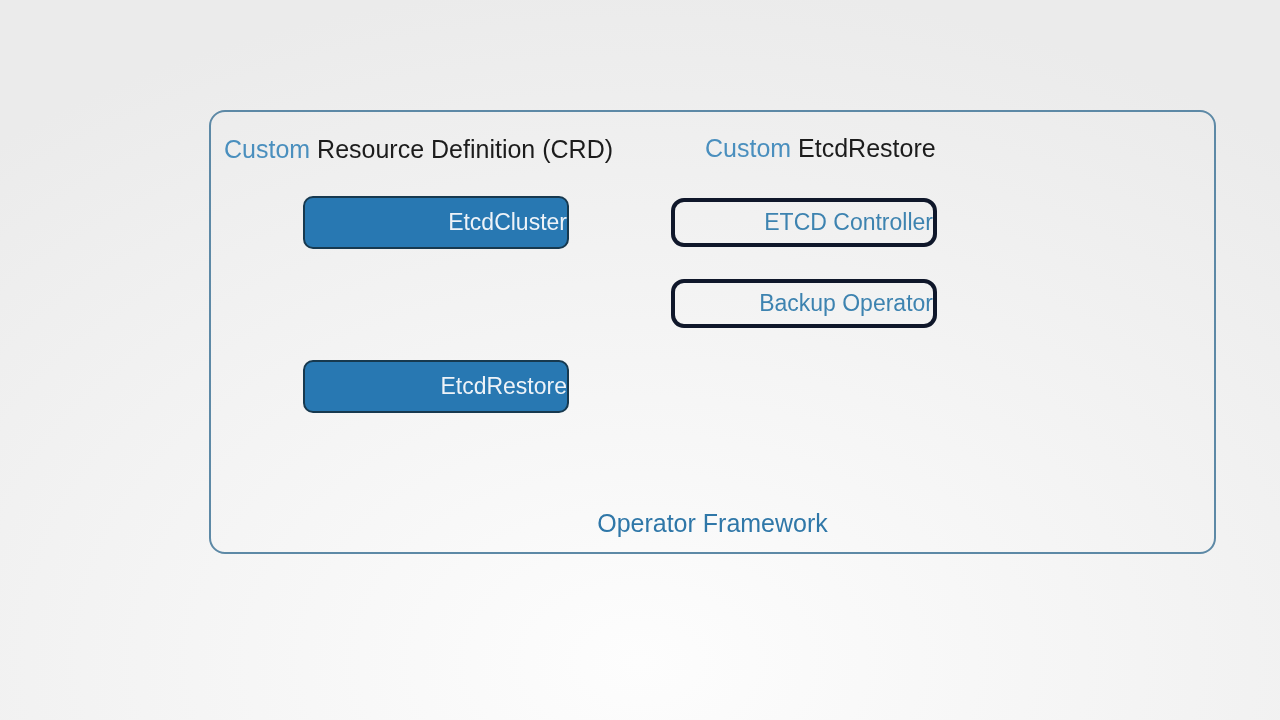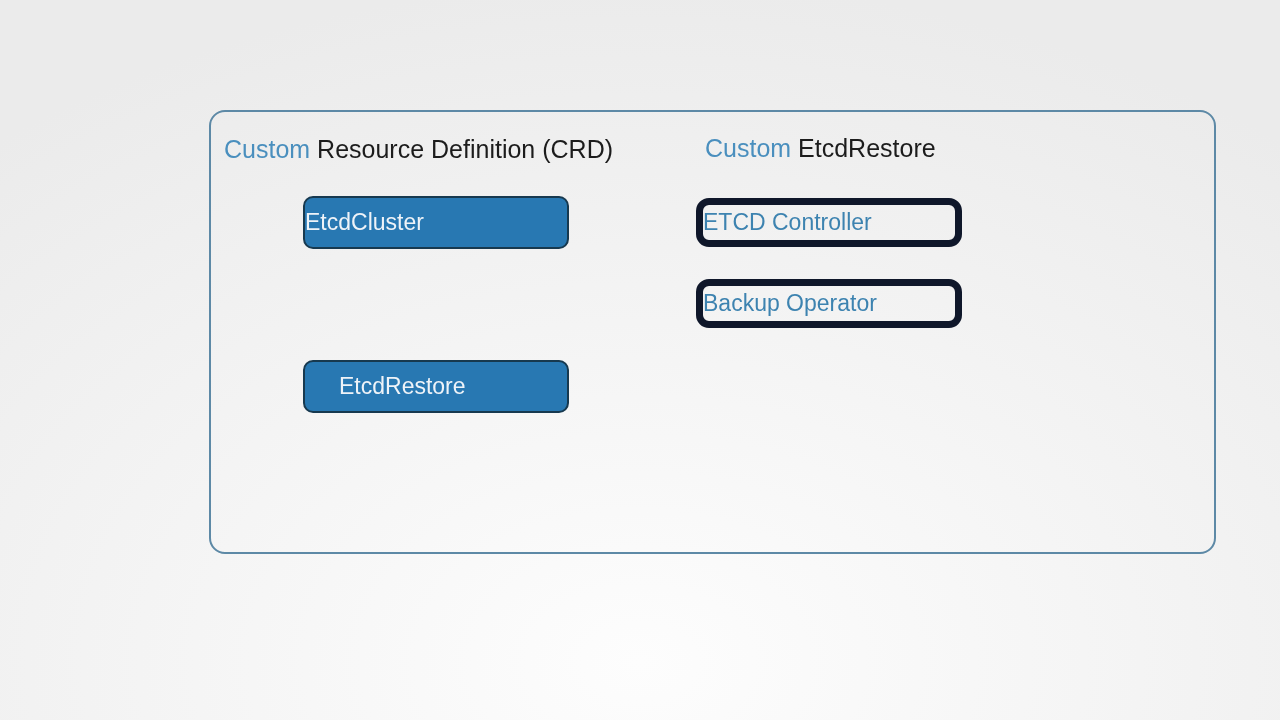--- a/index.html
+++ b/index.html
@@ -27,37 +27,37 @@
     line-height: 1.2;
   }
   .heading-left  { left: 13px; top: 22px; }
   .heading-right { left: 494px; top: 21px; }
   .heading .hl { color: #4a8fbe; }
 
   .node {
     position: absolute;
     display: flex;
     align-items: center;
-    justify-content: flex-start;
+    justify-content: flex-end;
     font-size: 23px;
     white-space: nowrap;
   }
   .node.filled {
     left: 92px;
     width: 266px; height: 53px;
     background: #2878b2;
     border: 2px solid #17394f;
     border-radius: 10px;
     color: #eef3f8;
   }
   .node.outlined {
-    left: 485px;
+    left: 460px;
     width: 266px; height: 49px;
     background: transparent;
-    border: 7px solid #0f172a;
+    border: 4px solid #0f172a;
     border-radius: 13px;
     color: #3d83b0;
   }
   .n1 { top: 84px; }
   .n2 { top: 166px; }
   .n3 { top: 248px; padding-left: 34px; }
   .m1 { top: 86px; }
   .m2 { top: 167px; }
 
   .frame-label {
@@ -92,14 +92,15 @@
       <span>EtcdRestore</span>
     </div>
 
     <div class="node outlined m1">
       <span>ETCD Controller</span>
     </div>
     <div class="node outlined m2">
       <span>Backup Operator</span>
     </div>
 
+    <div class="frame-label">Operator Framework</div>
   </div>
 </div>
 
 </body></html>

